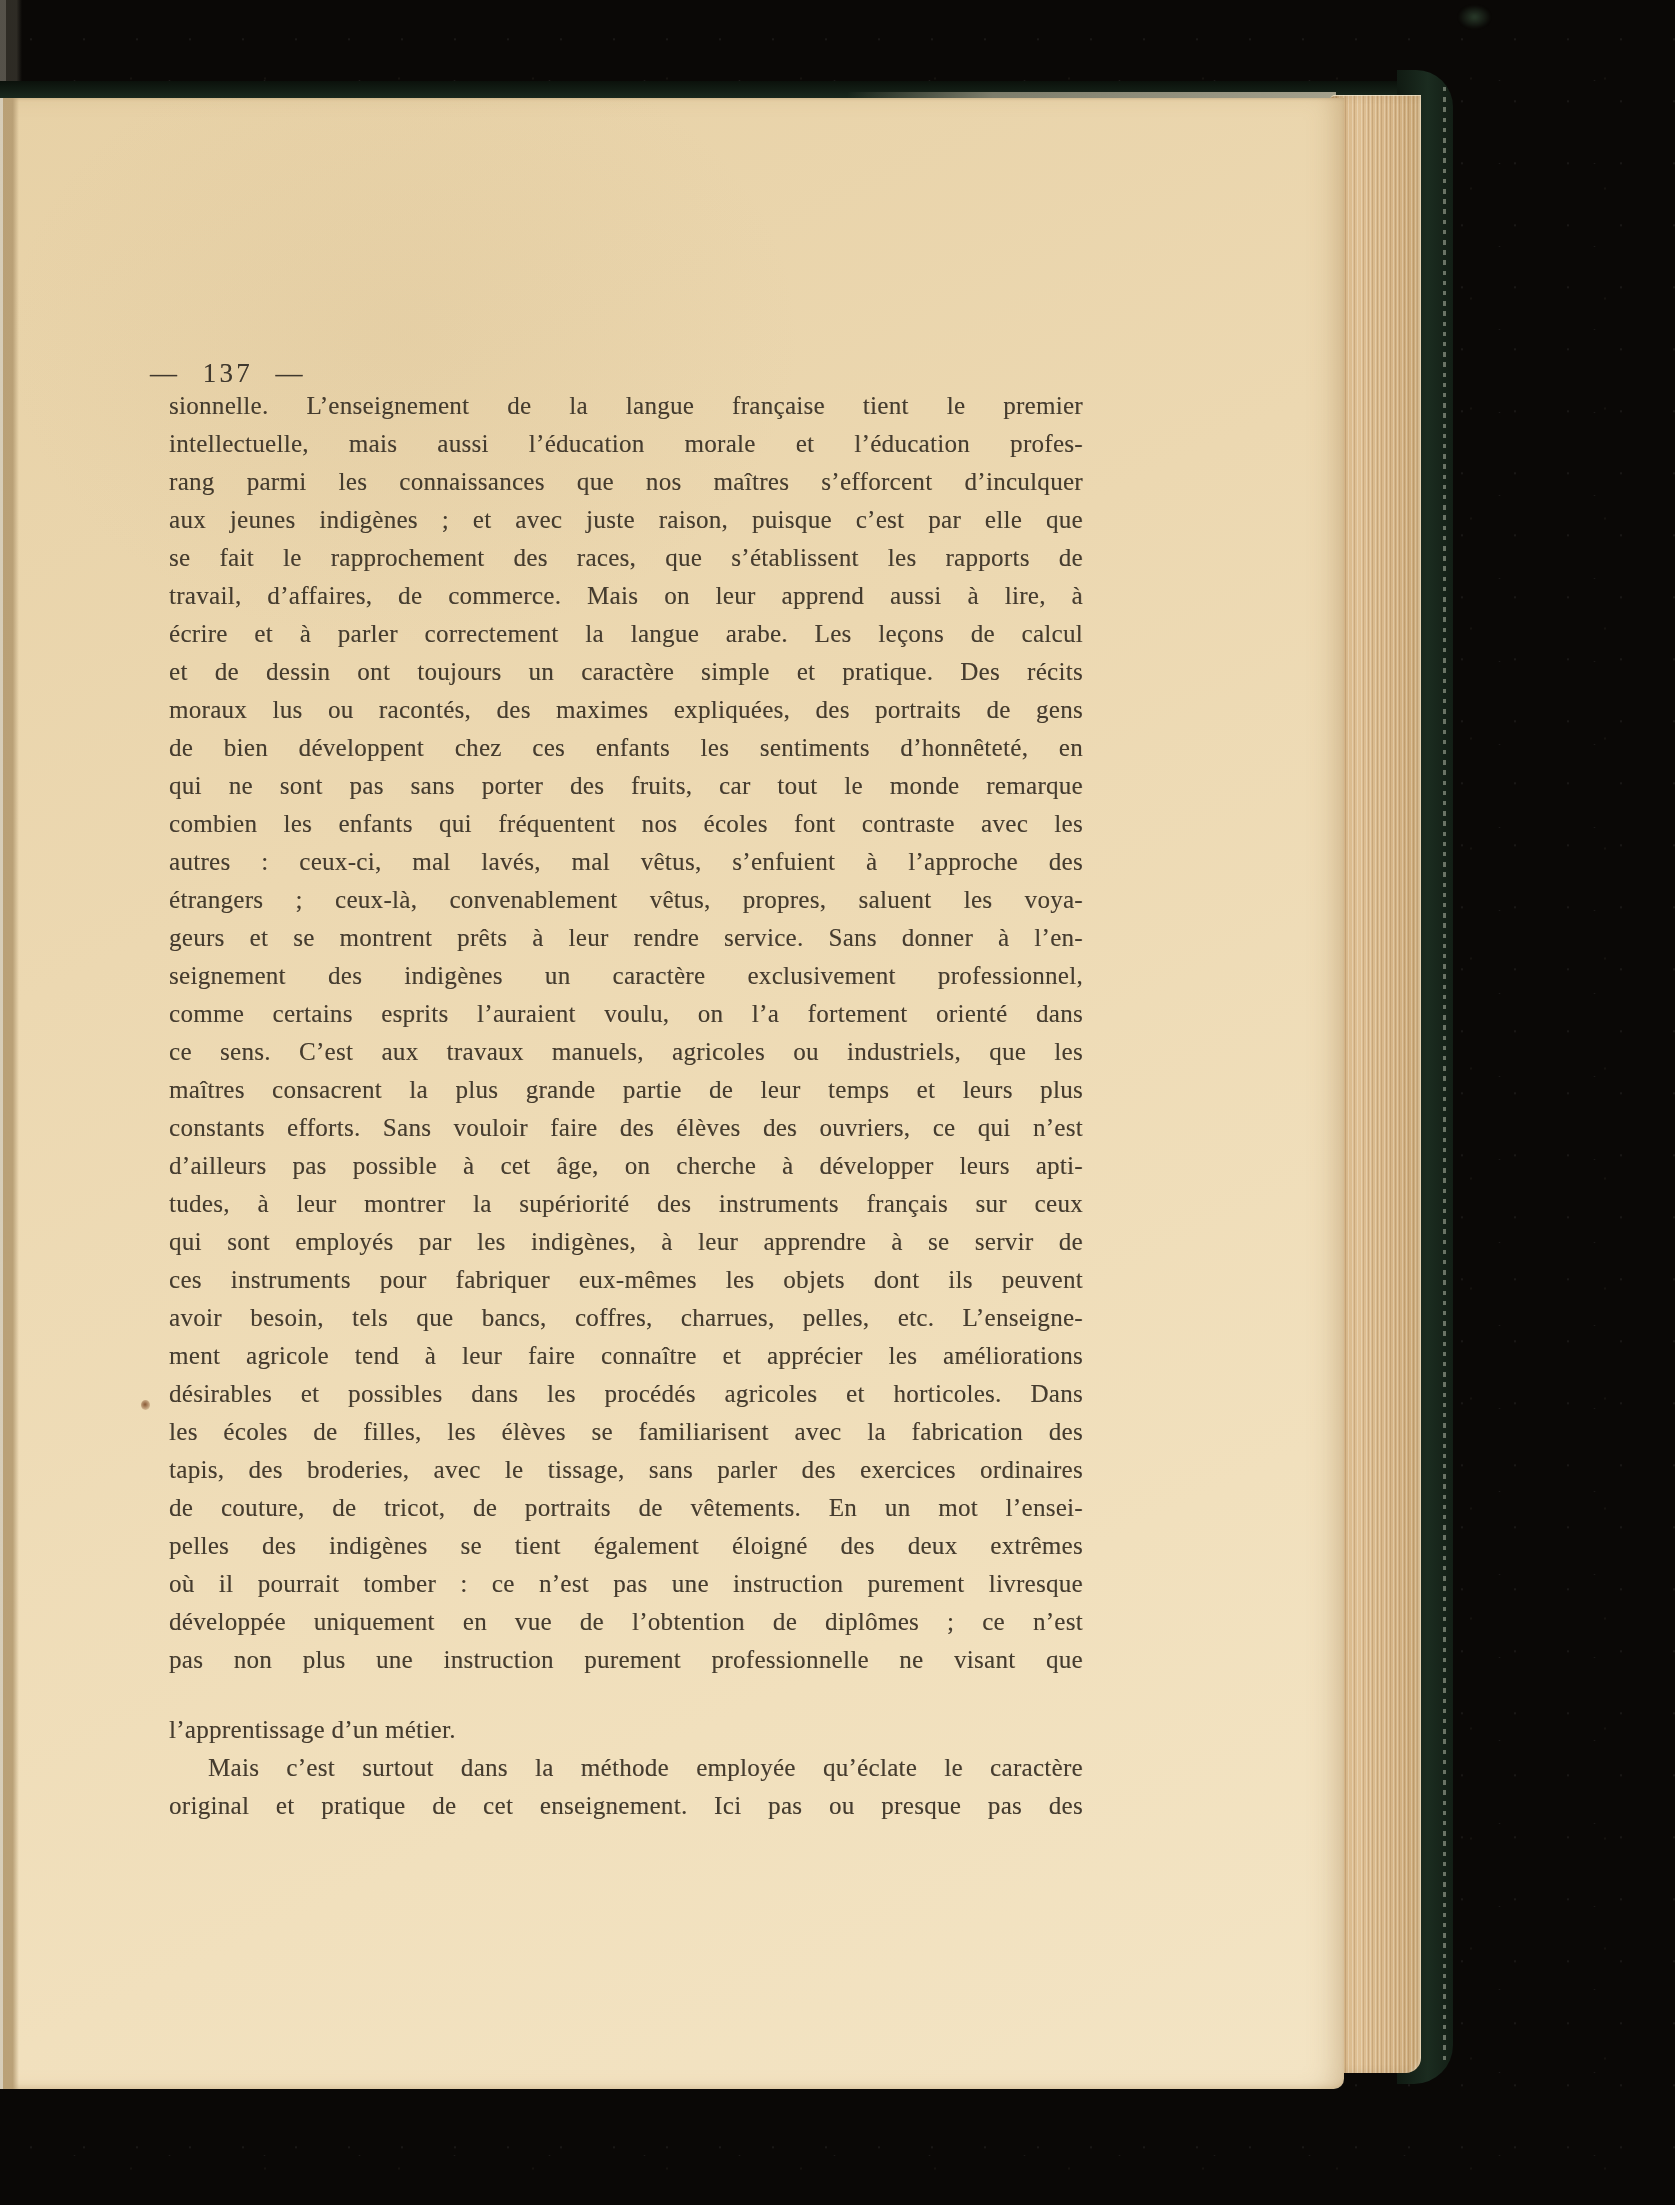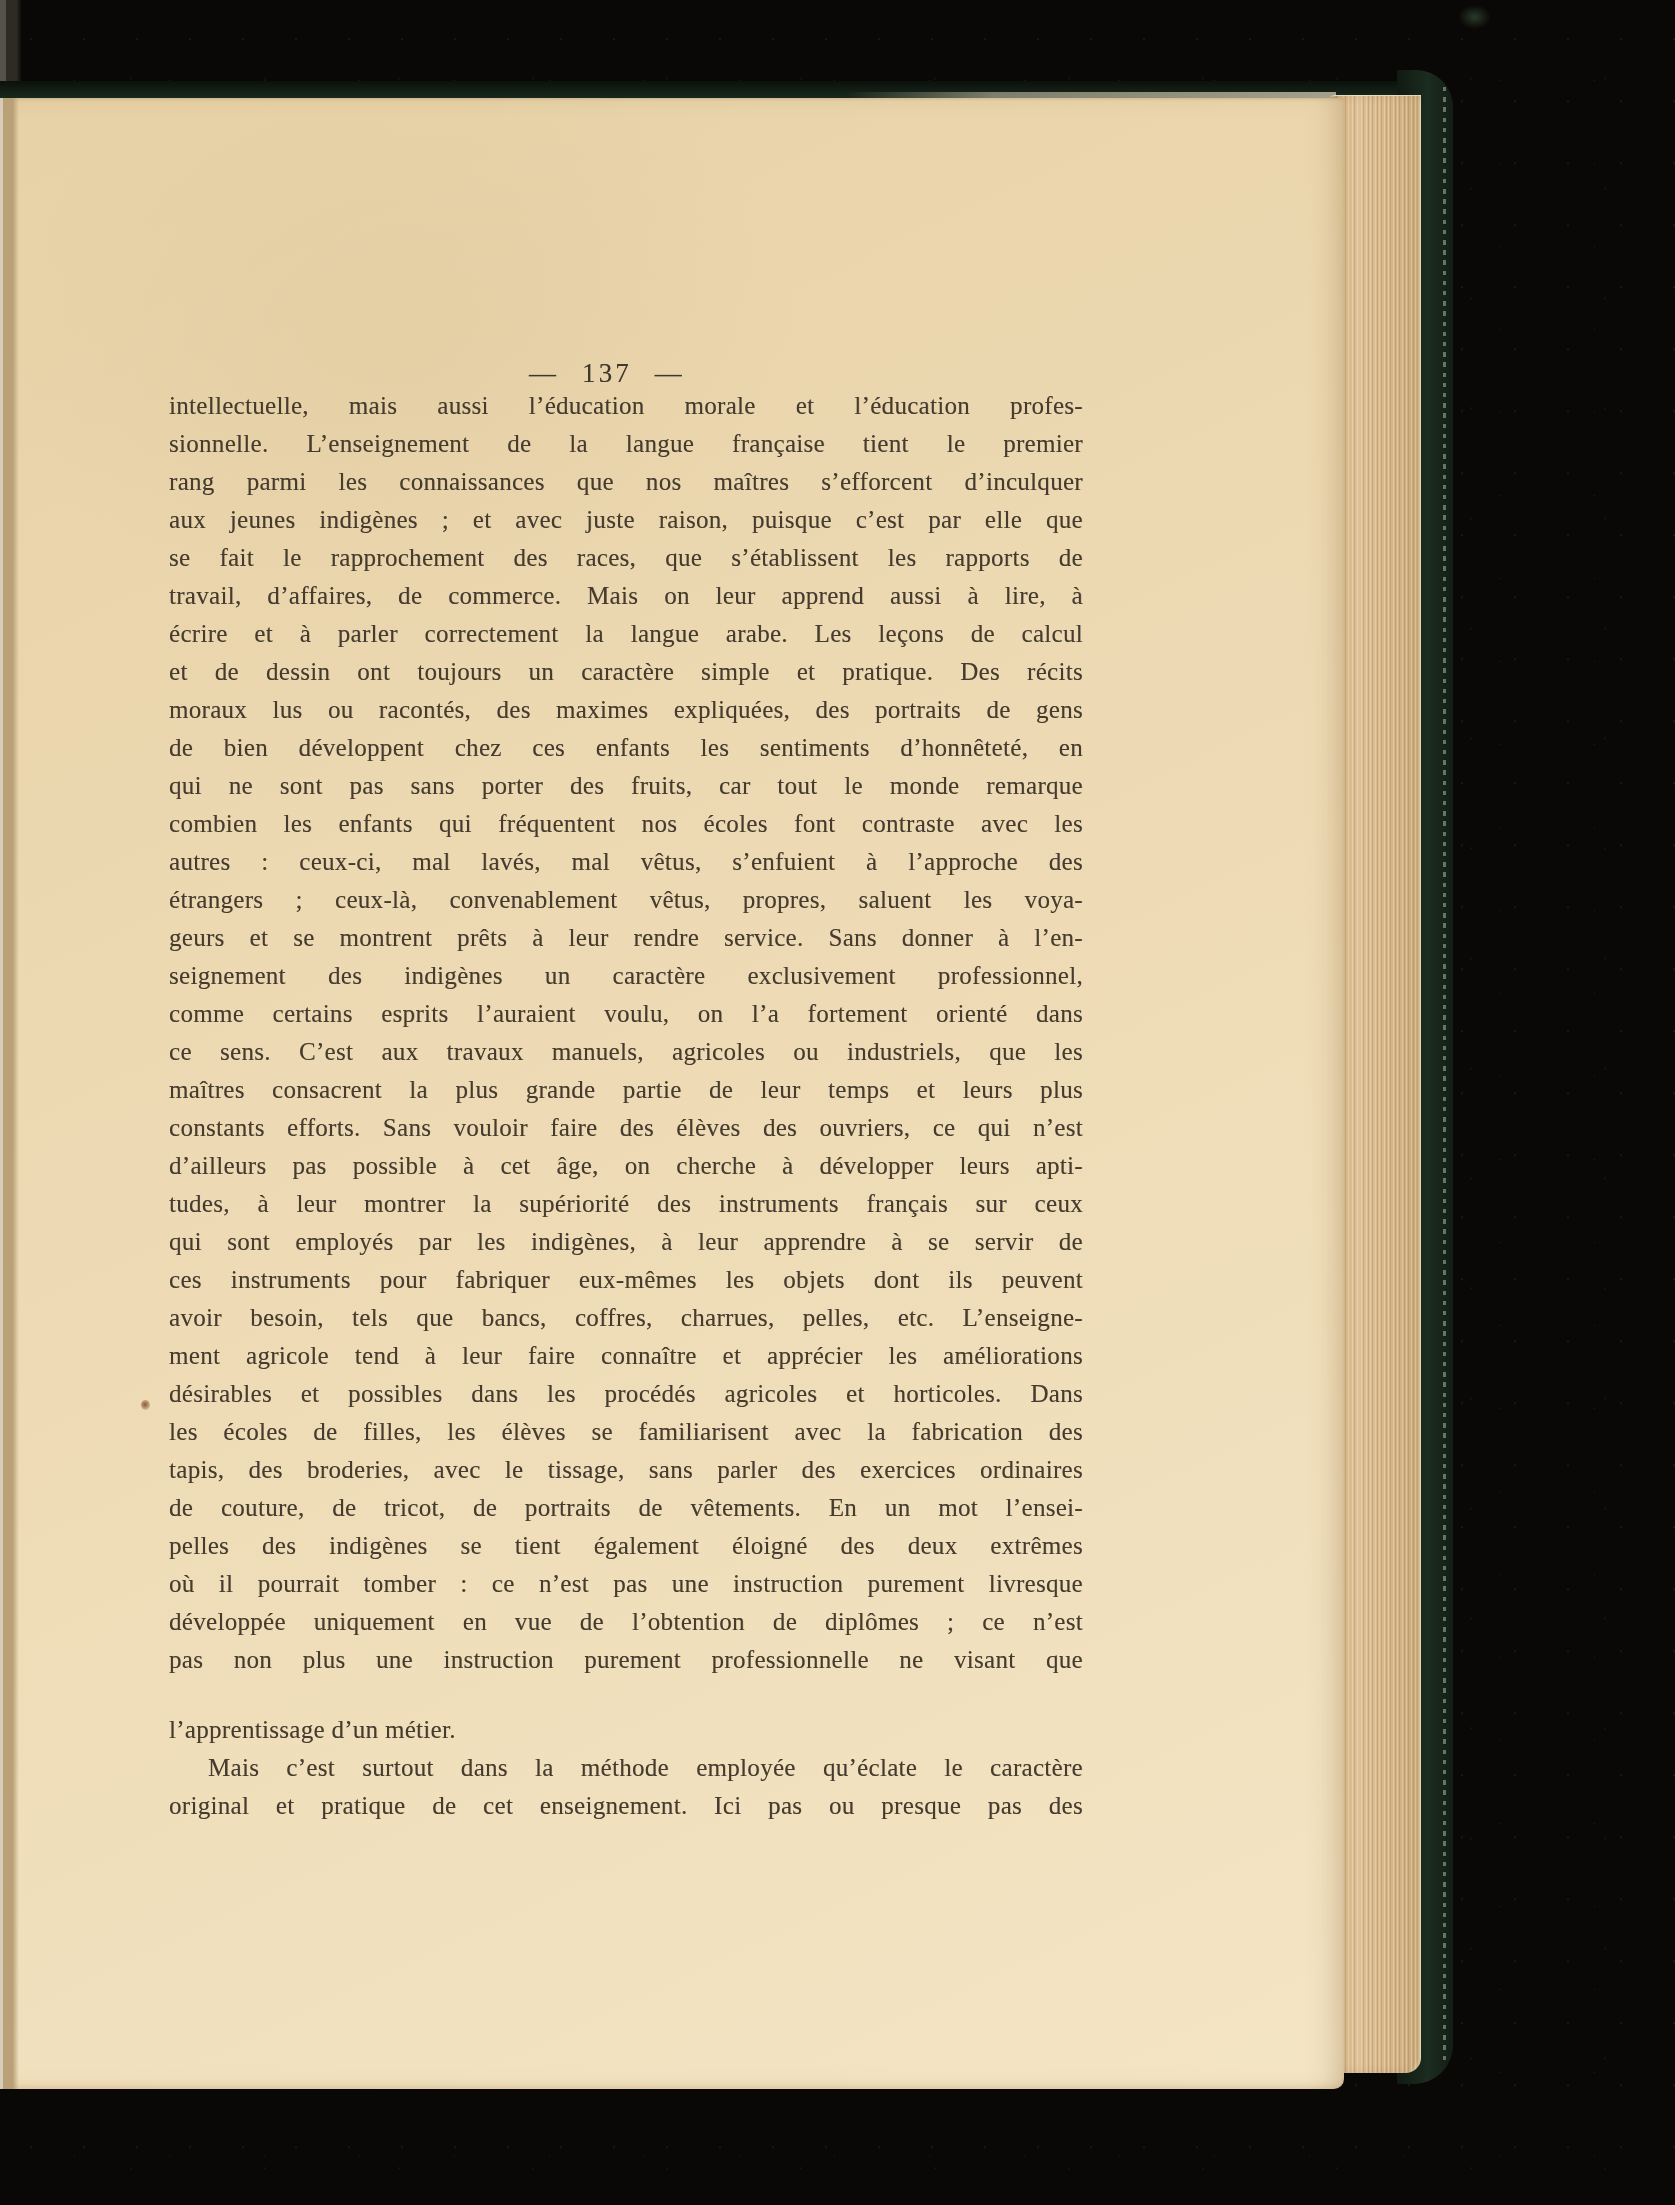--- a/index.html
+++ b/index.html
@@ -63,21 +63,21 @@
     box-shadow:inset -19px 0 29px -12.7px rgba(150,110,60,.38), inset 0 -4.5px 6.4px -3.8px rgba(150,120,70,.28), inset 0 2.5px 3.8px -2.5px rgba(120,95,55,.35);
     border-radius:0 0 10.2px 0;
   }
   .gutter{
     position:absolute;left:0;top:0;bottom:0;width:19px;
     background:linear-gradient(90deg,#d6cdb9 0 3.2px,var(--gutter,#b79e74) 3.2px 12.7px,rgba(183,158,116,0) 100%);
     opacity:.95;
   }
   .page-number{
     position:absolute;left:169px;top:260px;width:914px;
-    text-align:center;
+    text-align:left;
     font-size:27px;color:#3f382e;
     letter-spacing:3.2px;word-spacing:12.7px;
     transform:translateX(-19px);
     text-shadow:0 0 0.6px rgba(60,50,40,.45);
   }
   .text-block{
     position:absolute;left:169px;top:289px;width:914px;
     font-size:25px;line-height:38px;
     color:var(--ink,#453c2f);
     letter-spacing:0.3px;
@@ -106,22 +106,22 @@
   <div class="cover-top"></div>
   <div class="cover-right">
     <div class="stitch"></div>
   </div>
   <div class="top-edges"></div>
   <div class="fore-edge"></div>
   <div class="page">
     <div class="gutter"></div>
     <div class="page-number">— 137 —</div>
     <div class="text-block">
+        <div class="text-line">sionnelle. L’enseignement de la langue française tient le premier</div>
         <div class="text-line">intellectuelle, mais aussi l’éducation morale et l’éducation profes-</div>
-        <div class="text-line">sionnelle. L’enseignement de la langue française tient le premier</div>
         <div class="text-line">rang parmi les connaissances que nos maîtres s’efforcent d’inculquer</div>
         <div class="text-line">aux jeunes indigènes ; et avec juste raison, puisque c’est par elle que</div>
         <div class="text-line">se fait le rapprochement des races, que s’établissent les rapports de</div>
         <div class="text-line">travail, d’affaires, de commerce. Mais on leur apprend aussi à lire, à</div>
         <div class="text-line">écrire et à parler correctement la langue arabe. Les leçons de calcul</div>
         <div class="text-line">et de dessin ont toujours un caractère simple et pratique. Des récits</div>
         <div class="text-line">moraux lus ou racontés, des maximes expliquées, des portraits de gens</div>
         <div class="text-line">de bien développent chez ces enfants les sentiments d’honnêteté, en</div>
         <div class="text-line">qui ne sont pas sans porter des fruits, car tout le monde remarque</div>
         <div class="text-line">combien les enfants qui fréquentent nos écoles font contraste avec les</div>

